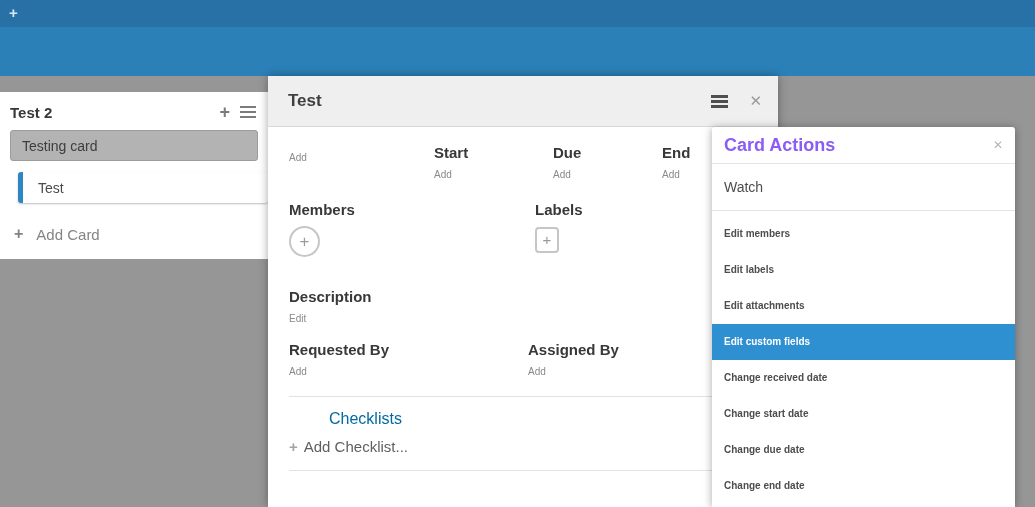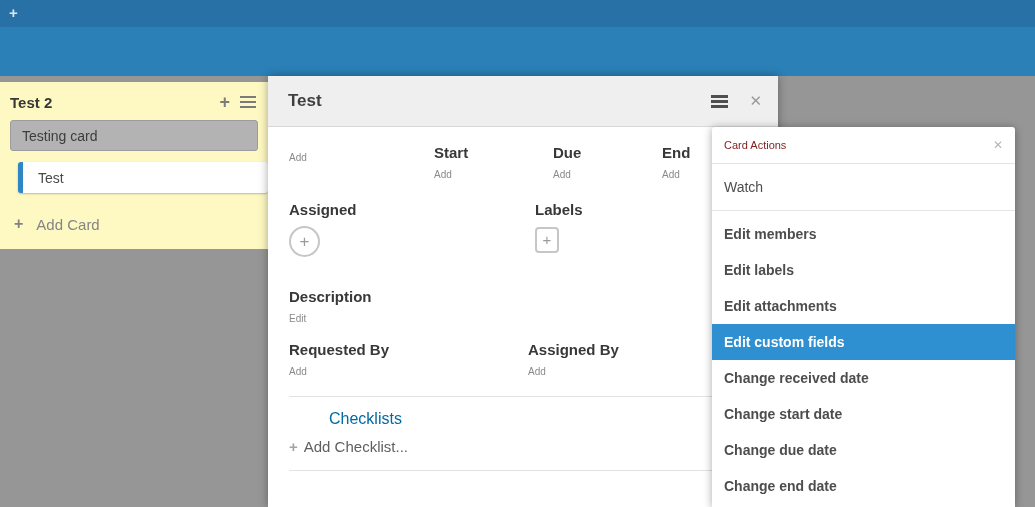--- a/index.html
+++ b/index.html
@@ -7,21 +7,21 @@
   .screen{
     position:relative; width:1035px; height:507px; overflow:hidden;
     font-family:"Liberation Sans", sans-serif; background:#969696;
   }
   
   .topbar{ position:absolute; top:0; left:0; right:0; height:27px; background:#2771a6; }
   .topbar-plus{ position:absolute; left:9px; top:5px; color:#dde6ec; font-size:15px; font-weight:bold; line-height:16px; cursor:pointer; }
   .subheader{ position:absolute; top:27px; left:0; right:0; height:49px; background:#2b80b8; }
   
   .board{ position:absolute; top:76px; left:0; right:0; bottom:0; background:#969696; }
-  .list{ position:absolute; left:0; top:6px; width:268px; height:167px; background:#fef9c3; }
+  .list{ position:absolute; left:0; top:16px; width:268px; height:167px; background:#ffffff; }
   .list-header{ display:flex; align-items:center; padding:11px 12px 8px 10px; }
   .list-title{ flex:1; font-size:15px; font-weight:bold; color:#373737; }
   .list-plus{ color:#7b7b7b; font-size:18px; font-weight:bold; margin-right:10px; cursor:pointer; line-height:14px; }
   .bars i{ display:block; width:16px; height:2px; background:#7b7b7b; margin:3px 0; }
   .bars{ cursor:pointer; }
   .card{ height:31px; border-radius:3px; display:flex; align-items:center; font-size:14px; cursor:pointer; }
   .card.dimmed{ margin:1px 10px 0 10px; background:#b3b3b3; border:1px solid #9c9c9c; color:#3d3d3d; padding-left:11px; }
   .card.active{ margin:11px 0 0 18px; width:250px; background:#ffffff; border-left:5px solid #2e86c4; color:#4a4a4a; padding-left:15px; box-shadow:0 1px 2px rgba(0,0,0,.25); }
   .add-card{ margin:22px 0 0 14px; color:#858585; font-size:15px; cursor:pointer; display:flex; align-items:center; }
   .add-card .plus{ font-weight:bold; color:#828282; margin-right:13px; font-size:16px; }
@@ -47,25 +47,25 @@
   .row-req{ margin-top:17px; }
   .divider{ border-top:1px solid #e2e2e2; margin-top:19px; }
   .checklists{ padding-top:13px; }
   .checklists-label{ font-size:16px; color:#0369a1;margin-left:40px; }
   .add-checklist{ margin-top:10px; color:#5f5f5f; font-size:15px; display:flex; align-items:center; cursor:pointer; }
   .add-checklist .plus{ color:#a3a3a3; font-weight:bold; margin-right:6px; font-size:15px; }
   .divider2{ border-top:1px solid #e2e2e2; margin-top:15px; }
   
   .dropdown{ position:absolute; left:712px; top:127px; width:303px; height:380px; background:#fff; border-radius:3px 3px 0 0; box-shadow:0 1px 8px rgba(0,0,0,.35); }
   .dd-header{ height:37px; display:flex; align-items:center; padding:0 12px; border-bottom:1px solid #e4e4e4; }
-  .dd-title{ flex:1; font-size:11px; font-weight:normal; color:#7f1d1d; }
+  .dd-title{ flex:1; font-size:18px; font-weight:bold; color:#8b5cf6; }
   .dd-close{ color:#b5b5b5; font-size:12px; cursor:pointer; }
   .dd-watch{ height:47px; line-height:47px; padding:0 12px; border-bottom:1px solid #e4e4e4; font-weight:normal; font-size:14px; color:#4d4d4d; cursor:pointer; }
   .dd-items{ padding-top:5px; }
-  .dd-item{ height:36px; line-height:36px; padding:0 12px; font-weight:bold; font-size:14px; color:#4d4d4d; cursor:pointer; }
+  .dd-item{ height:36px; line-height:36px; padding:0 12px; font-weight:bold; font-size:10px; color:#4d4d4d; cursor:pointer; }
   .dd-item.active{ background:var(--accent,#2e8fd1); color:#ffffff; }
 </style>
 </head>
 <body>
 
 <div class="screen">
 
   <div class="topbar">
     <span class="topbar-plus">+</span>
   </div>
@@ -124,21 +124,21 @@
           <div class="link">Add</div>
         </div>
         <div>
           <div class="sec-label">End</div>
           <div class="link">Add</div>
         </div>
       </div>
 
       <div class="flex-row row-members">
         <div class="colA">
-          <div class="sec-label">Assigned</div>
+          <div class="sec-label">Members</div>
           <div class="circle-btn"><span>+</span></div>
         </div>
         <div>
           <div class="sec-label">Labels</div>
           <div class="square-btn"><span>+</span></div>
         </div>
       </div>
 
       <div class="row-desc">
         <div class="sec-label">Description</div>

